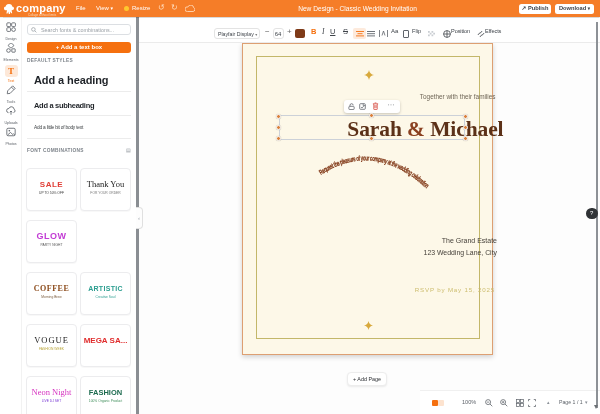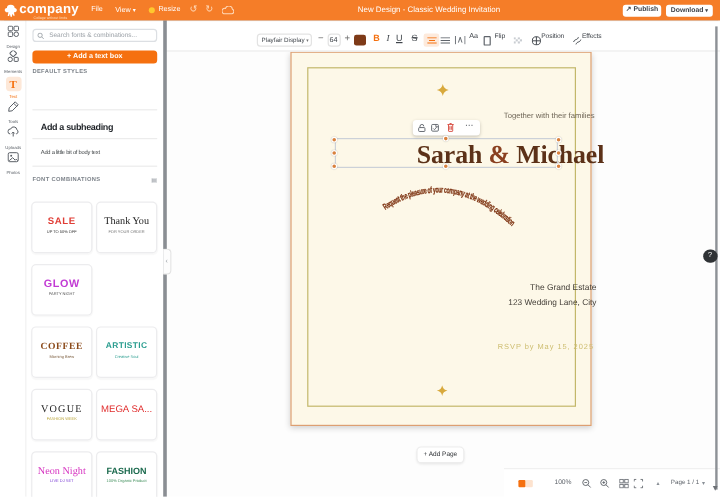--- a/index.html
+++ b/index.html
@@ -134,20 +134,21 @@
   </div>
 
   <div id="sidebar">
     <div id="search">Search fonts &amp; combinations...</div>
     <svg class="abs" style="left:9px;top:10px" width="6" height="6" viewBox="0 0 8 8">
         <circle cx="3.2" cy="3.2" r="2.4" fill="none" stroke="#9aa0a6"></circle>
         <path d="M5 5 L7.2 7.2" stroke="#9aa0a6"></path>
       </svg>
     <div id="addtext">+  Add a text box</div>
     <div class="sec" style="top:41px;">DEFAULT STYLES</div>
+    <div class="styleitem" style="top:57px;font-size:11px;font-weight:bold;letter-spacing:-0.1px;">Add a heading</div>
     <div class="sline" style="top:73.5px;"></div>
     <div class="styleitem" style="top:83.5px;font-size:7.5px;font-weight:bold;letter-spacing:-0.3px;">Add a subheading</div>
     <div class="sline" style="top:98px;"></div>
     <div class="styleitem" style="top:107.5px;font-size:4.8px;letter-spacing:-0.2px;color:#3c4043;">Add a little bit of body text</div>
     <div class="sline" style="top:120.5px;"></div>
     <div class="sec" style="top:131px;">FONT COMBINATIONS</div>
     <div class="abs" style="left:104px;top:130px;color:#8a9097;font-size:5px;">▤</div>
 
     <div class="card" style="left:4px;top:151px;">
       <div class="t1" style="color:#e03e36;font-weight:bold;font-size:8px;letter-spacing:0.5px;">SALE</div>
@@ -167,21 +168,21 @@
     </div>
     <div class="card" style="left:58px;top:255px;">
       <div class="t1" style="color:#2a9d8f;font-weight:bold;font-size:7px;letter-spacing:0.3px;">ARTISTIC</div>
       <div class="t2" style="color:#2a9d8f;">Creative Soul</div>
     </div>
     <div class="card" style="left:4px;top:307px;">
       <div class="t1" style="font-family:'Liberation Serif',serif;font-size:8.5px;color:#222;letter-spacing:1px;">VOGUE</div>
       <div class="t2" style="color:#b9a53a;">FASHION WEEK</div>
     </div>
     <div class="card" style="left:58px;top:307px;">
-      <div class="t1" style="color:#e02d2d;font-weight:normal;font-size:8px;">MEGA SA...</div>
+      <div class="t1" style="color:#e02d2d;font-weight:bold;font-size:8px;">MEGA SA...</div>
       <div class="t2" style="color:#fff;">.</div>
     </div>
     <div class="card" style="left:4px;top:359px;height:55px;">
       <div class="t1" style="font-family:'Liberation Serif',serif;color:#d633c0;font-size:8.5px;">Neon Night</div>
       <div class="t2" style="color:#7a3bd4;">LIVE DJ SET</div>
     </div>
     <div class="card" style="left:58px;top:359px;height:55px;">
       <div class="t1" style="color:#1d6b4f;font-weight:bold;font-size:7.5px;">FASHION</div>
       <div class="t2" style="color:#3f8e5a;">100% Organic Product</div>
     </div>

